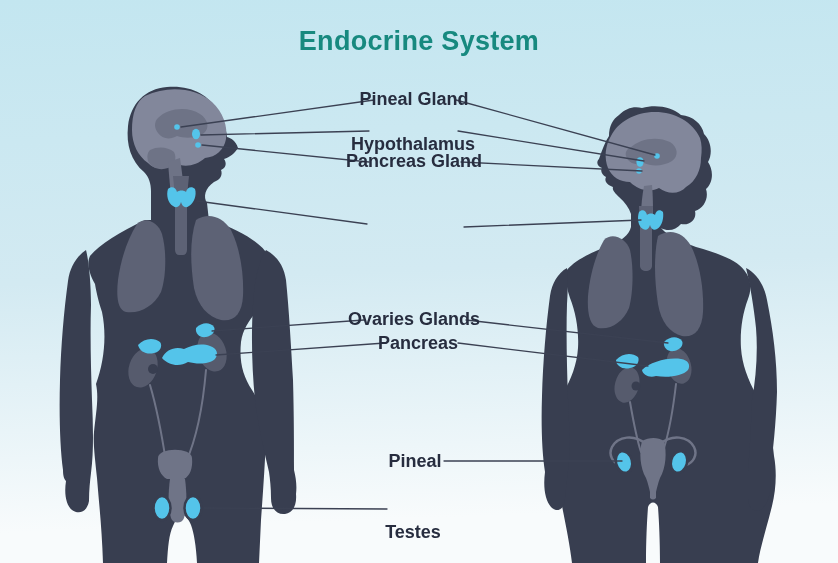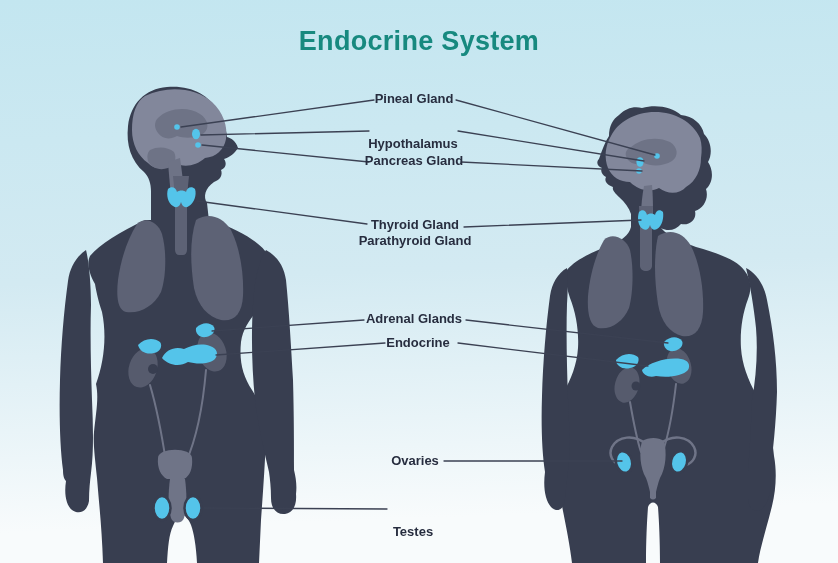--- a/index.html
+++ b/index.html
@@ -15,21 +15,21 @@
     background:linear-gradient(178deg,var(--bg-top) 0%,#d3eaf2 48%,var(--bg-bottom) 90%);
     font-family:"Liberation Sans",sans-serif;
   }
   .scene{position:absolute;left:0;top:0;width:838px;height:563px;}
   .title{
     position:absolute;left:0;right:0;top:26px;text-align:center;
     font-size:27px;font-weight:700;color:var(--title-color);letter-spacing:.3px;
   }
   .label{
     position:absolute;transform:translate(-50%,-50%);
-    font-size:13px;font-weight:700;color:var(--label-color);
+    font-size:18px;font-weight:700;color:var(--label-color);
     white-space:nowrap;text-align:center;line-height:1.25;
   }
   .body{fill:var(--body-fill);}
   .brain{fill:var(--brain-fill);}
   .brain-inner{fill:var(--brain-inner);}
   .organ{fill:var(--organ-fill);}
   .organ-dark{fill:var(--organ-dark);}
   .organ-light{fill:var(--organ-light);}
   .duct{stroke:var(--organ-light);stroke-width:2;fill:none;stroke-linecap:round;}
   .gland{fill:var(--gland-color);}
@@ -216,21 +216,17 @@
       <line class="leader" x1="444" y1="461" x2="622" y2="461"></line>
       <line class="leader" x1="387" y1="509" x2="204" y2="508"></line>
     </g>
   </svg>
 
   <div class="title">Endocrine System</div>
 
   <div class="label" style="left:414px;top:99px">Pineal Gland</div>
   <div class="label" style="left:413px;top:144px">Hypothalamus</div>
   <div class="label" style="left:414px;top:161px">Pancreas Gland</div>
-  <div class="label" style="left:415px;top:233px">
-    <div>Thyroid Gland</div>
-    <div>Parathyroid Gland</div>
-  </div>
-  <div class="label" style="left:414px;top:319px">Adrenal Glands</div>
-  <div class="label" style="left:418px;top:343px">Endocrine</div>
-  <div class="label" style="left:415px;top:461px">Ovaries</div>
+  <div class="label" style="left:414px;top:319px">Ovaries Glands</div>
+  <div class="label" style="left:418px;top:343px">Pancreas</div>
+  <div class="label" style="left:415px;top:461px">Pineal</div>
   <div class="label" style="left:413px;top:532px">Testes</div>
 </div>
 
 </body></html>

